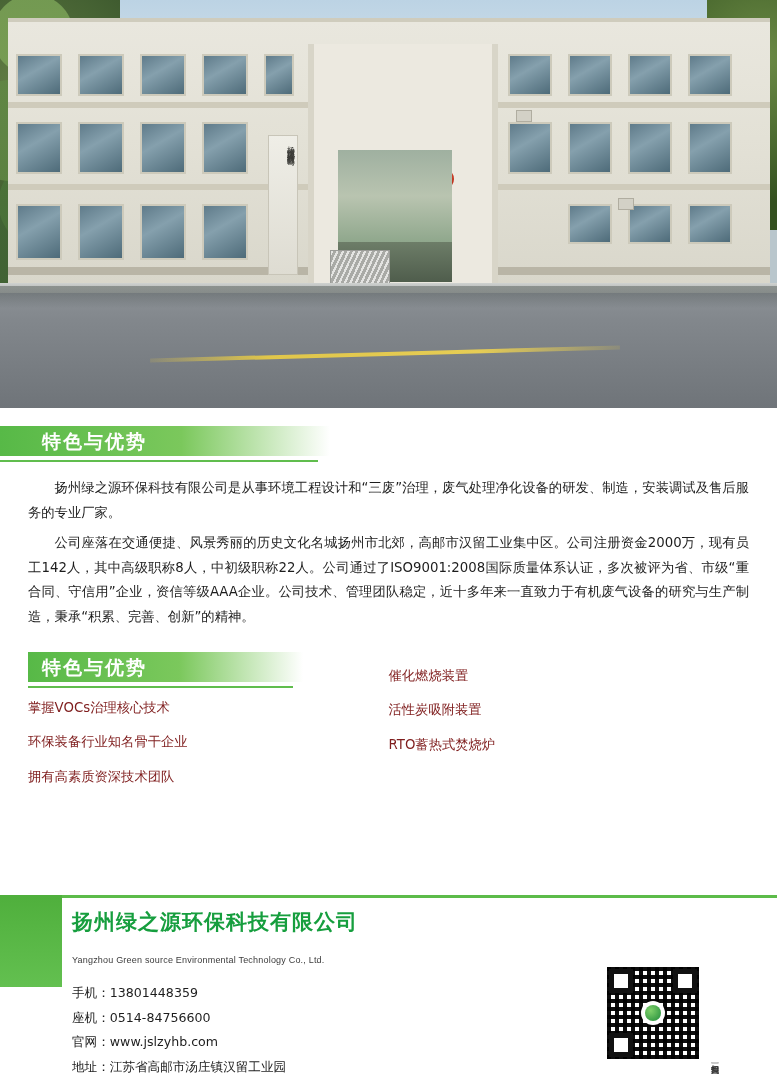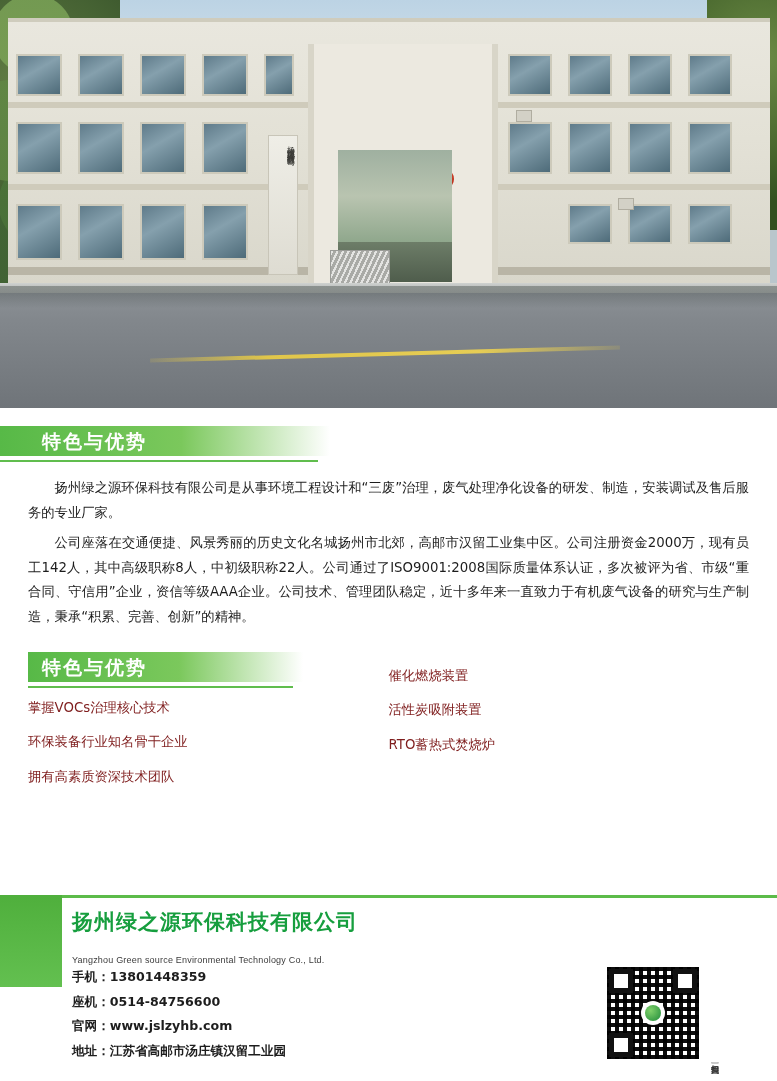--- a/index.html
+++ b/index.html
@@ -196,21 +196,21 @@
     letter-spacing: 1px;
     font-family: "DejaVu Sans", sans-serif;
   }
   .company-en {
     font-size: 9px;
     color: #3c3c3c;
     margin-top: 19px;
     letter-spacing: .2px;
     font-family: "Liberation Sans", sans-serif;
   }
-  .contact { margin-top: 0; font-weight: bold; }
+  .contact { margin-top: 16px; }
   .contact div {
     font-size: 12.6px;
     color: #1d1d1d;
     line-height: 1.95;
     font-family: "DejaVu Sans", sans-serif;
   }
   .qr {
     position: absolute;
     right: 78px; bottom: 22px;
     width: 92px; height: 92px;

